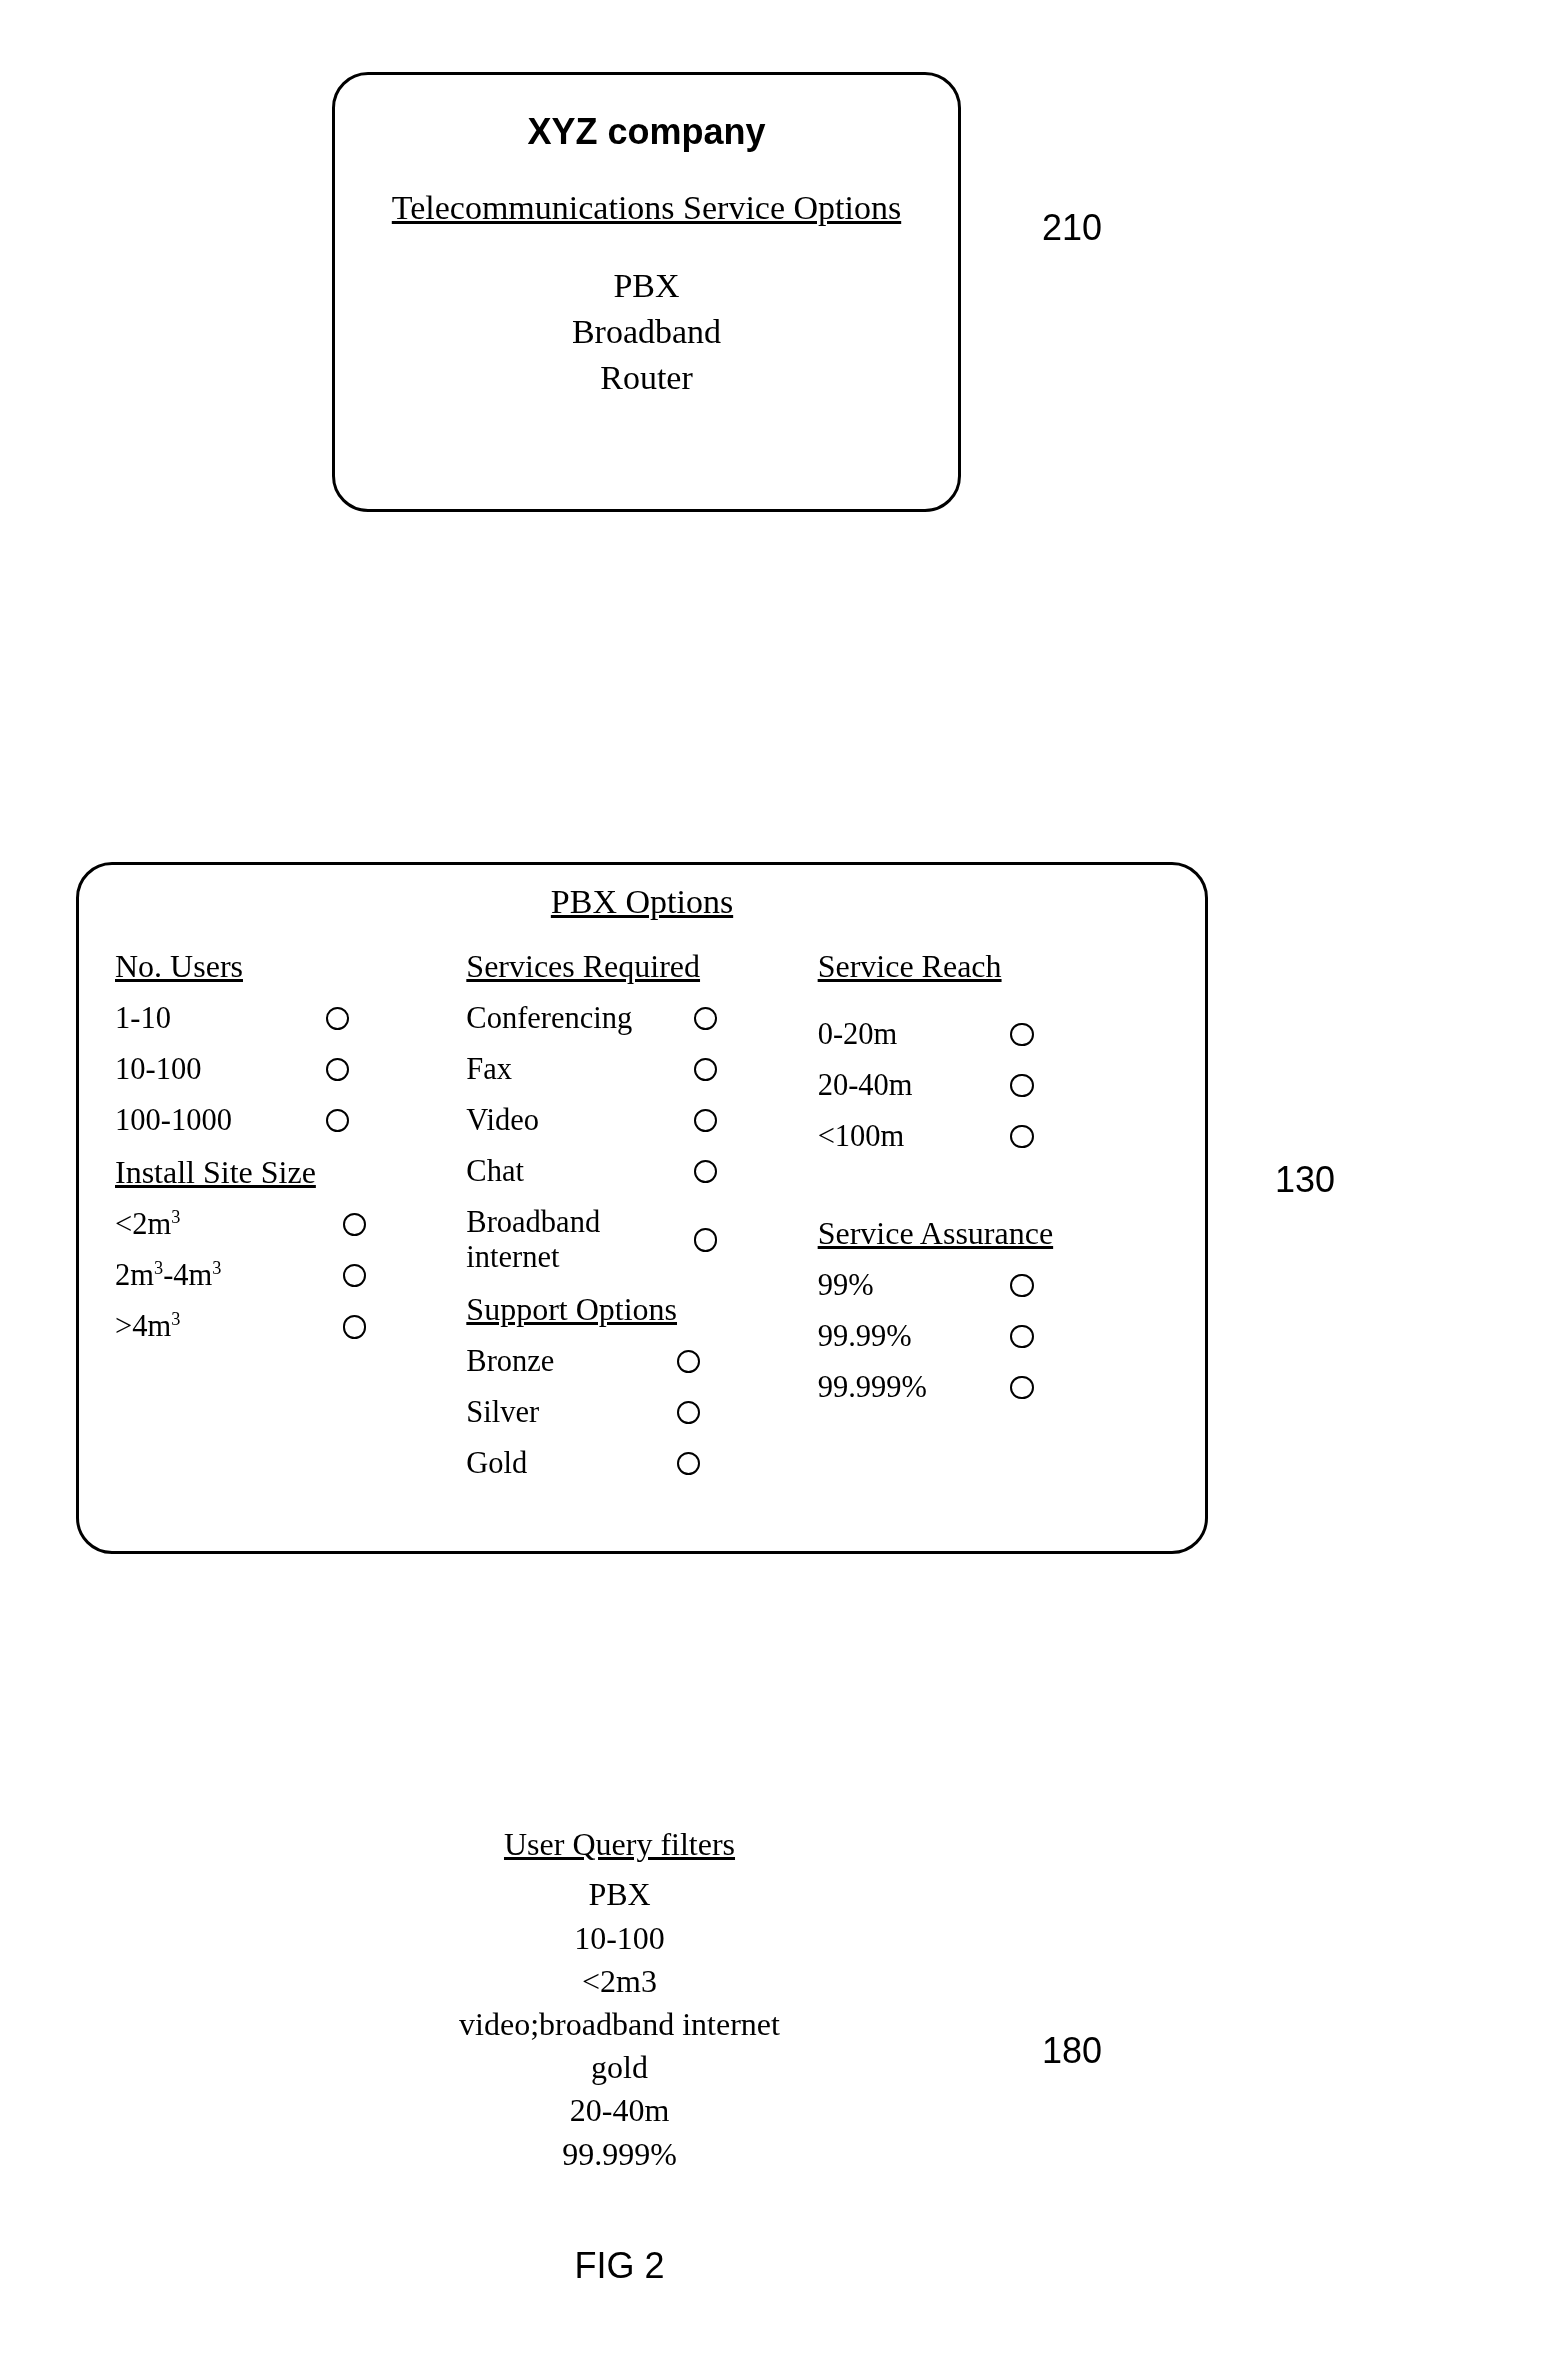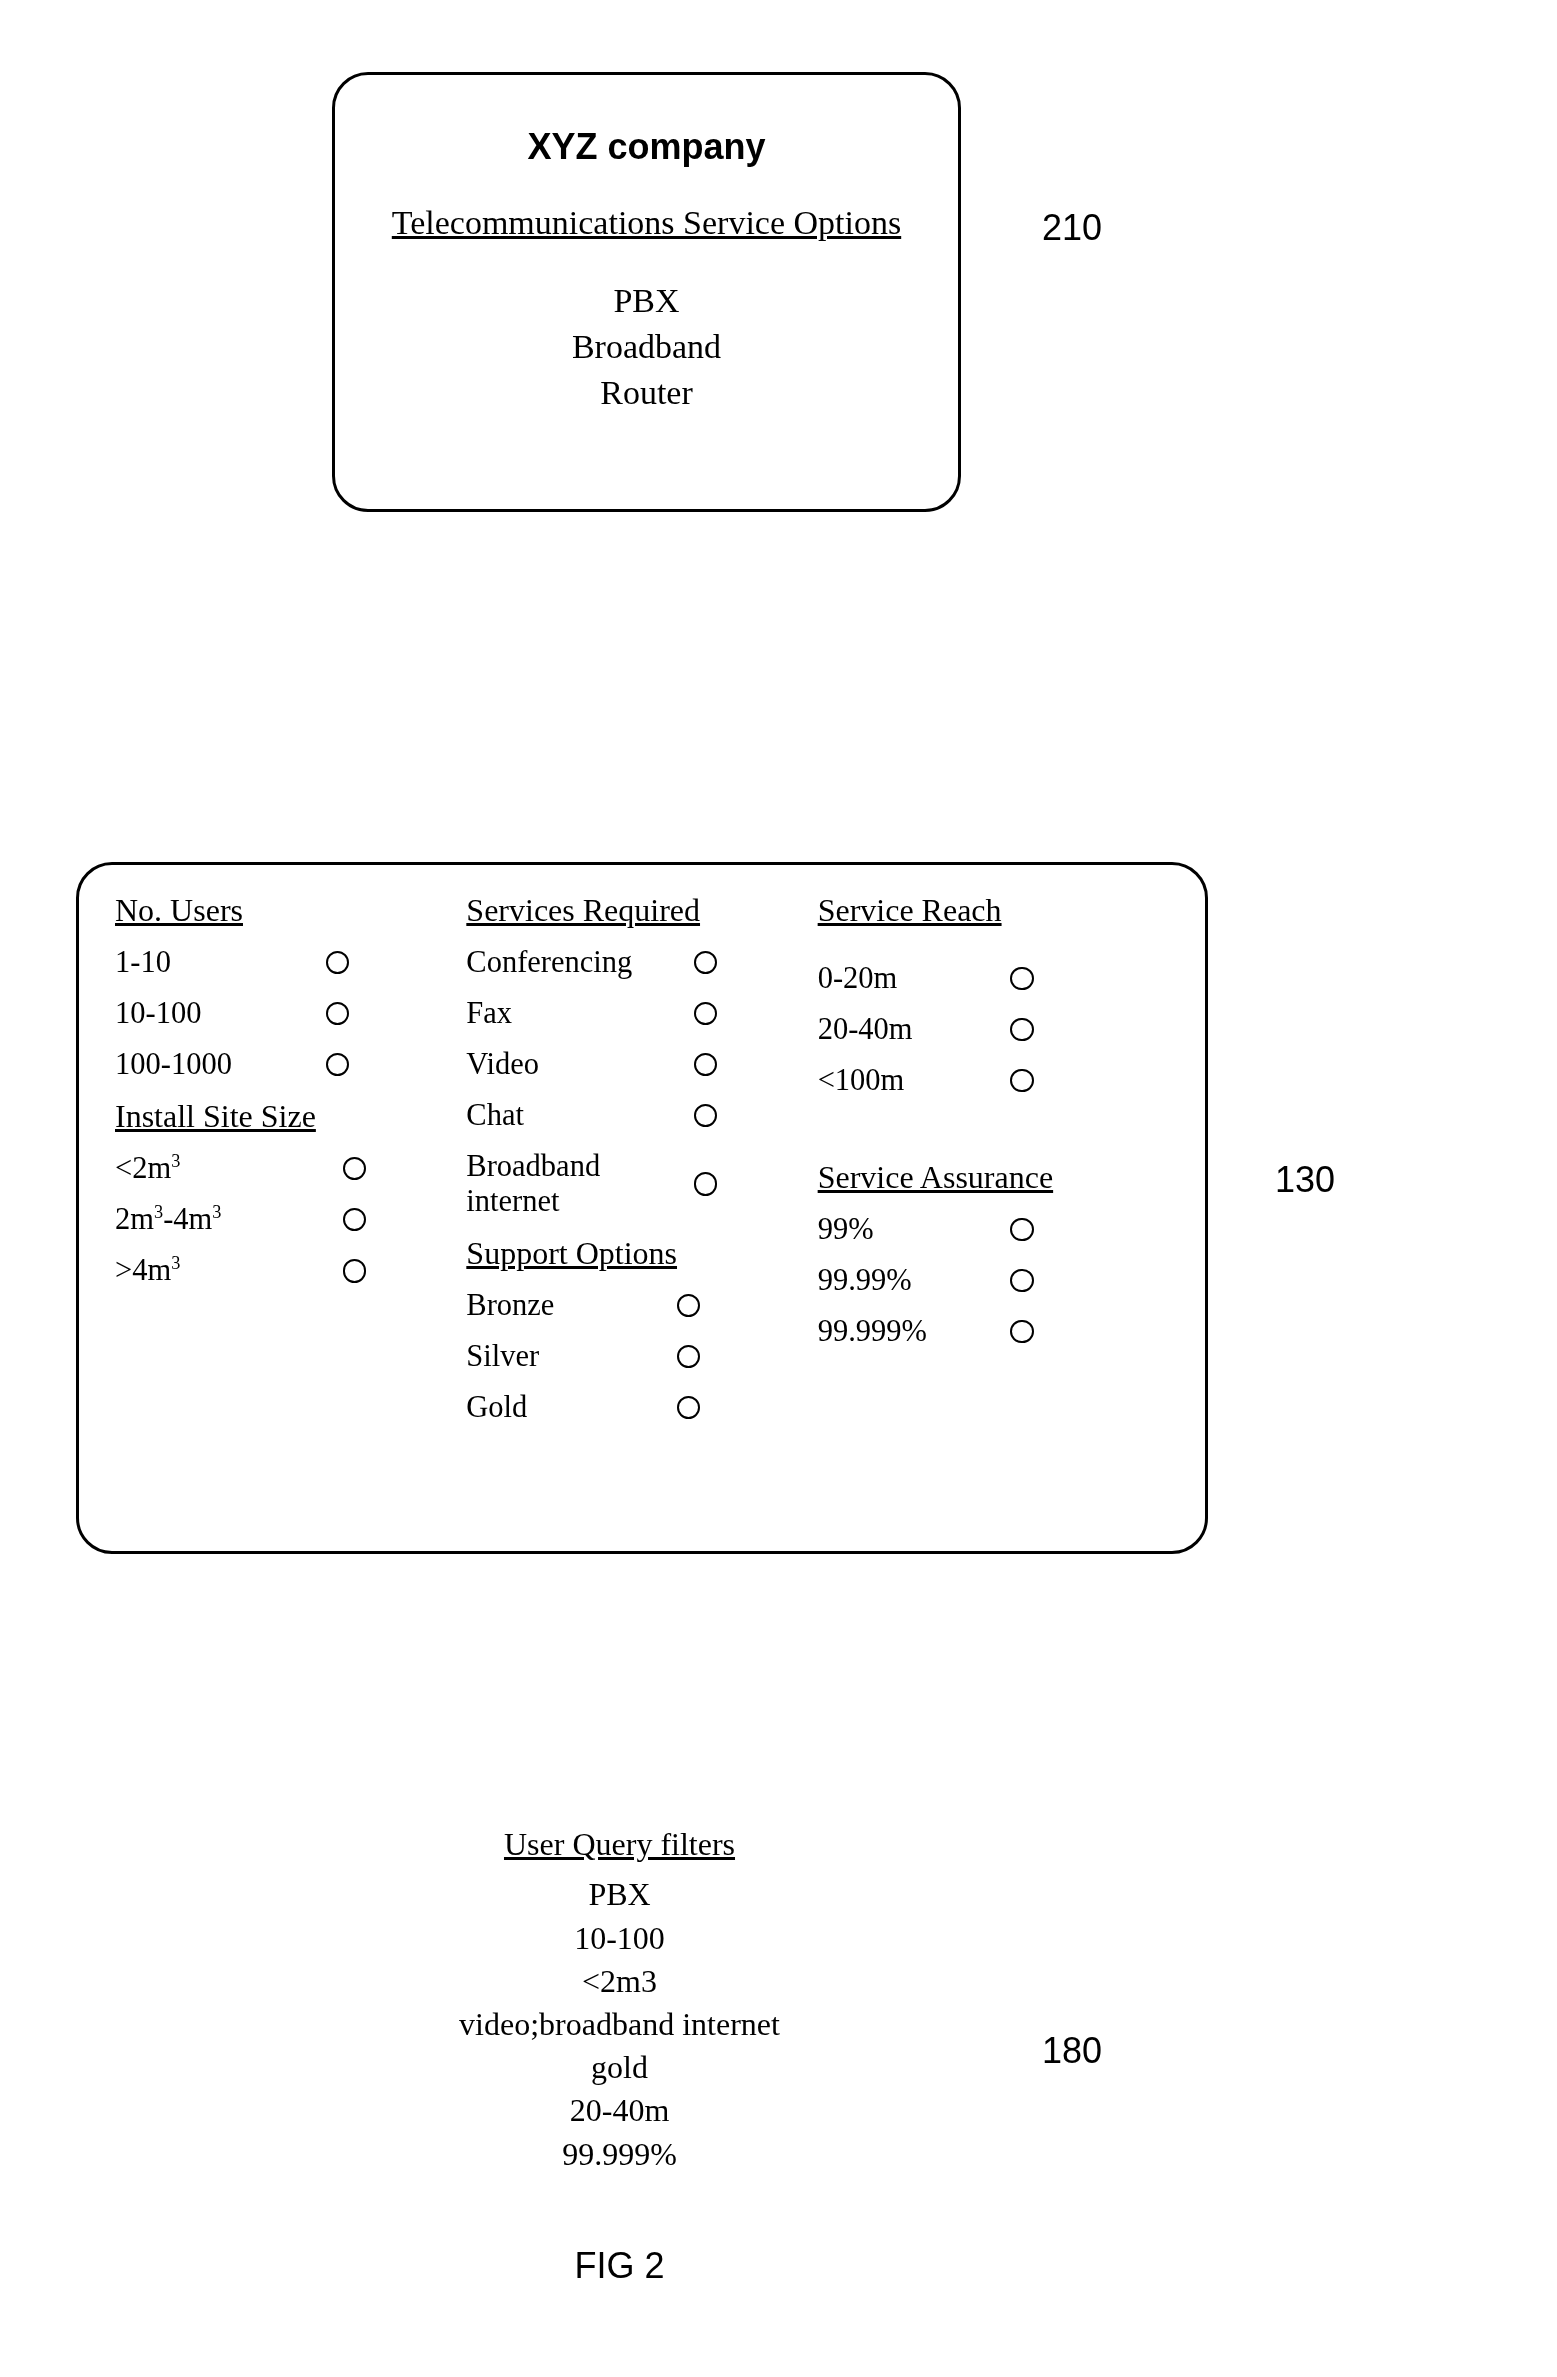--- a/index.html
+++ b/index.html
@@ -15,21 +15,21 @@
   .page {
     position: relative;
     width: 1557px;
     height: 2377px;
   }
   .box {
     position: absolute;
     border: 3.6px solid #000;
     border-radius: 36px;
     background: #fff;
-    padding: 42px 36px;
+    padding: 27px 36px;
   }
   .box-210 {
     left: 332px;
     top: 72px;
     width: 629px;
     height: 440px;
     text-align: center;
   }
   .box-220 {
     left: 76px;
@@ -137,20 +137,21 @@
     <div class="subtitle">Telecommunications Service Options</div>
     <div class="service-list">
       <div>PBX</div>
       <div>Broadband</div>
       <div>Router</div>
     </div>
   </div>
   <div class="num-label lbl-210">210</div>
 
   <div class="box box-220">
+    <div class="pbx-title">PBX Options</div>
     <div class="cols">
 
       <div class="col">
         <div class="group-title">No. Users</div>
         <div class="option-row">
           <span>1-10</span>
           <span class="radio"></span>
         </div>
         <div class="option-row">
           <span>10-100</span>

